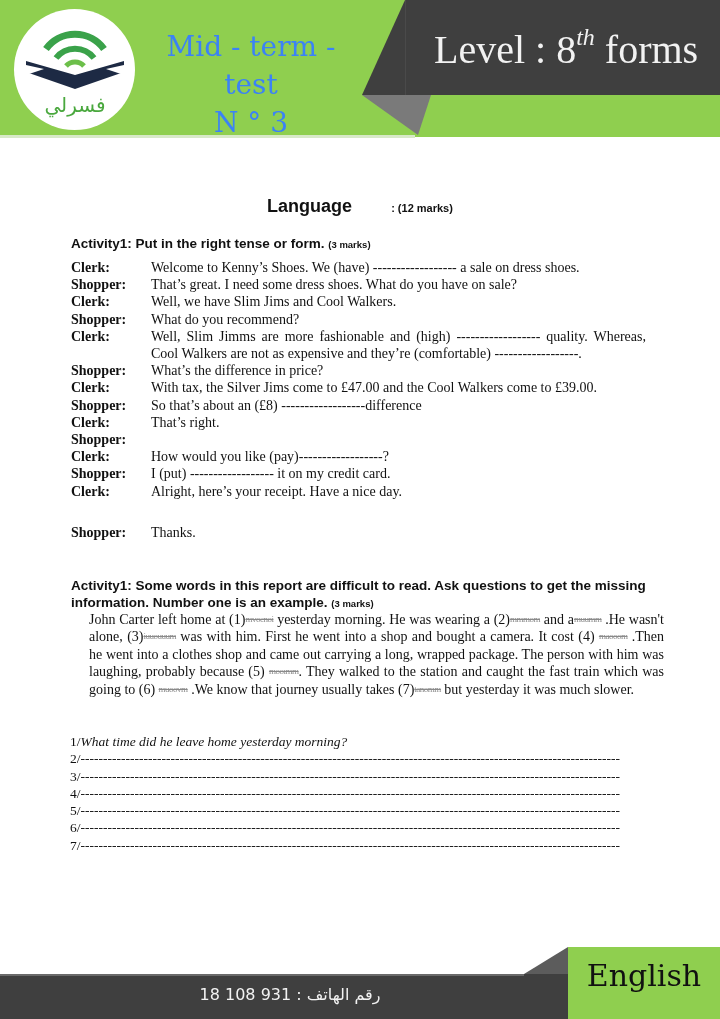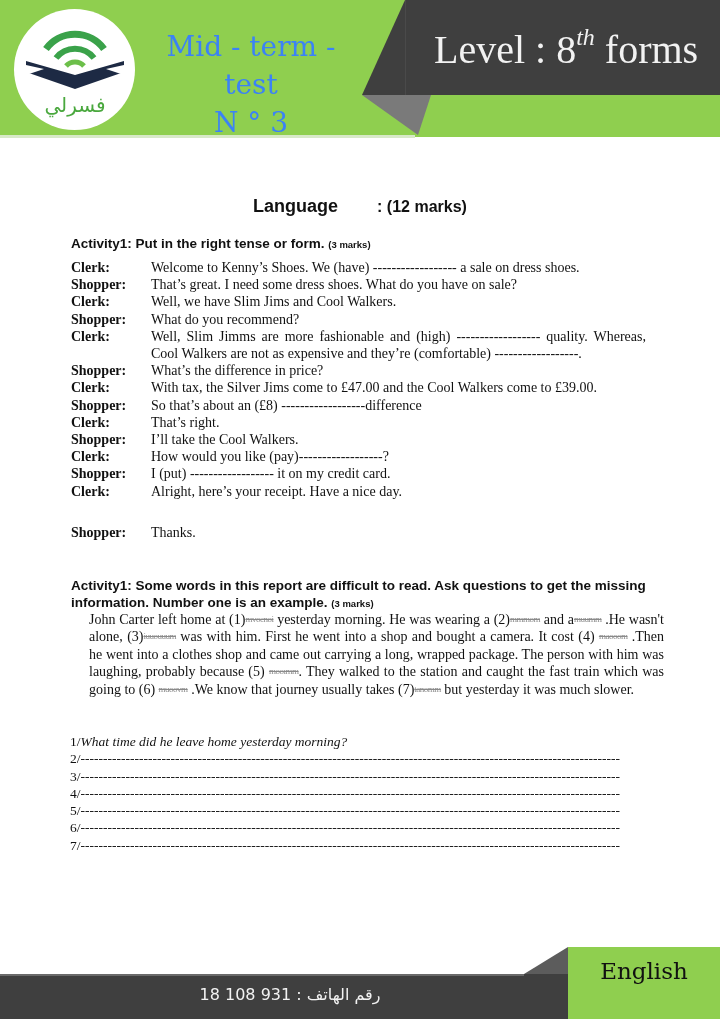--- a/index.html
+++ b/index.html
@@ -11,41 +11,41 @@
   .hdr-dark-svg { position: absolute; left: 0; top: 0; }
   .logo-circle { position: absolute; left: 14px; top: 9px; width: 121px; height: 121px; border-radius: 50%; background: #fff; }
   .logo-svg { position: absolute; left: 14px; top: 9px; }
   .hdr-title { position: absolute; left: 140px; top: 28px; width: 222px; text-align: center; font-family: "DejaVu Serif", serif; font-size: 28px; line-height: 38px; color: #3b82f6; }
   .hdr-title .line { display: block; }
   .level { position: absolute; left: 426px; top: 26px; font-family: "Liberation Serif", serif; font-size: 40px; color: #f2f2f2; white-space: nowrap; margin-left: 8px; }
   .level sup { font-style: italic; font-size: 24px; position: relative; top: -4px; vertical-align: super; line-height: 0; }
 
   
   .section-title { position: absolute; left: 0; width: 720px; top: 196px; text-align: center; font-family: "Liberation Sans", sans-serif; font-weight: bold; font-size: 18px; }
-  .section-title .marks { font-size: 16px; margin-left: 34px; }
+  .section-title .marks { font-size: 11px; margin-left: 34px; }
   .act-title { position: absolute; left: 71px; font-family: "Liberation Sans", sans-serif; font-weight: bold; font-size: 13.5px; line-height: 17px; width: 580px; }
   .act-title .marks { font-size: 9.5px; }
 
   .dialog { position: absolute; left: 71px; top: 259px; width: 575px; font-size: 14px; line-height: 17.2px; }
   .row { display: flex; }
   .spk { width: 80px; flex: none; font-weight: bold; }
   .utt { flex: 1; text-align: justify; }
   .gap-row { margin-top: 24px; }
 
   .report { position: absolute; left: 70px; top: 611px; width: 575px; font-size: 14px; line-height: 17.4px; text-align: justify; margin-left: 19px; }
   .smudge { display: inline-block; font-size: 9px; color: #8a8a8a; letter-spacing: -0.5px; text-decoration: line-through; vertical-align: 2px; }
 
   .questions { position: absolute; left: 70px; top: 733px; width: 575px; font-size: 13.5px; line-height: 17.3px; }
   .q-line { white-space: nowrap; overflow: hidden; }
   .q-example { font-style: italic; }
 
   
   .ftr-svg { position: absolute; left: 0; top: 940px; }
   .phone { position: absolute; left: 0; width: 580px; top: 985px; text-align: center; color: #f2f2f2; font-family: "DejaVu Sans", sans-serif; font-size: 16px; }
-  .english { position: absolute; left: 568px; width: 152px; top: 958px; text-align: center; font-family: "DejaVu Serif", serif; font-size: 23px; color: #111; }
+  .english { position: absolute; left: 568px; width: 152px; top: 958px; text-align: center; font-family: "DejaVu Serif", serif; font-size: 30px; color: #111; }
 </style>
 </head>
 <body>
 
 <div class="hdr-green"></div>
 <div class="hdr-shadow"></div>
 <svg class="hdr-dark-svg" width="720" height="140">
   <polygon points="362,95 405,0 720,0 720,95" fill="#3f3f3f"></polygon>
   <polygon points="362,95 431,95 418,135" fill="#7a7a7a"></polygon>
   <polygon points="405,0 406,0 406,95 405,95" fill="#4a4a4a"></polygon>
@@ -111,21 +111,20 @@
   <div class="row">
       <span class="spk">Shopper:</span>
       <span class="utt">So that’s about an (£8) ------------------difference</span>
     </div>
   <div class="row">
       <span class="spk">Clerk:</span>
       <span class="utt">That’s right.</span>
     </div>
   <div class="row">
       <span class="spk">Shopper:</span>
-      <span class="utt">I’ll take the Cool Walkers.</span>
     </div>
   <div class="row">
       <span class="spk">Clerk:</span>
       <span class="utt">How would you like (pay)------------------?</span>
     </div>
   <div class="row">
       <span class="spk">Shopper:</span>
       <span class="utt">I (put) ------------------ it on my credit card.</span>
     </div>
   <div class="row">

